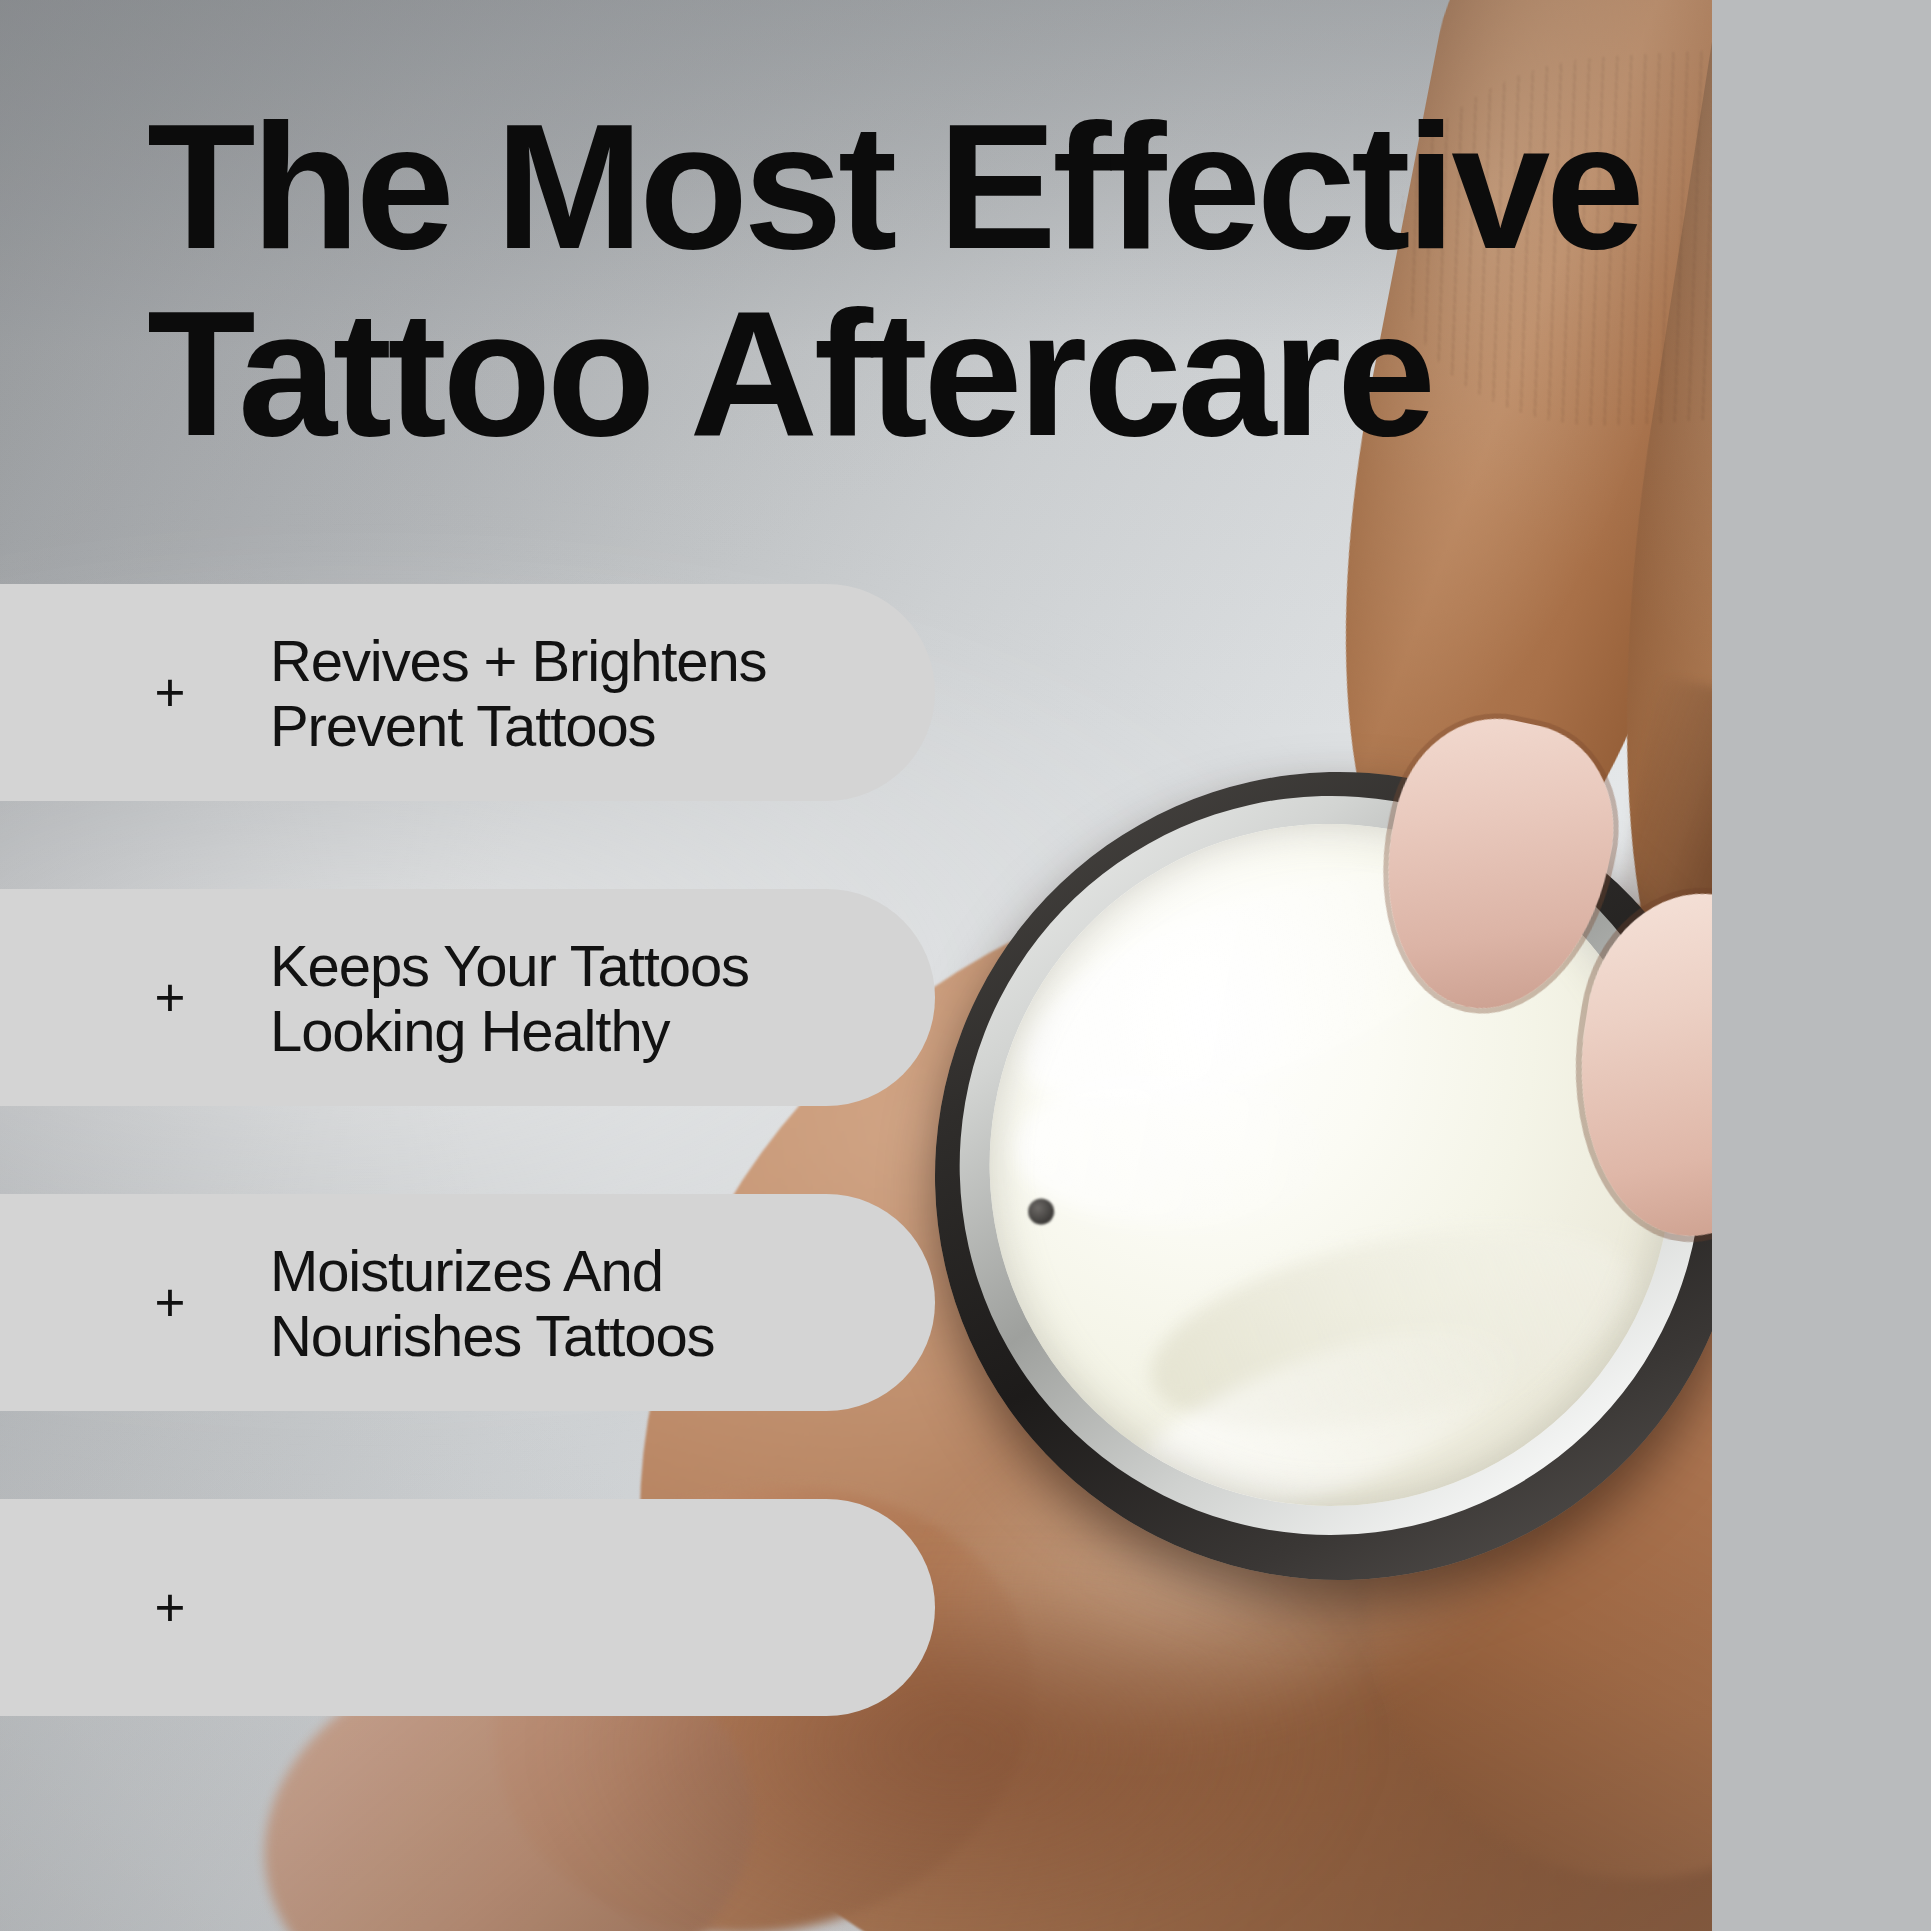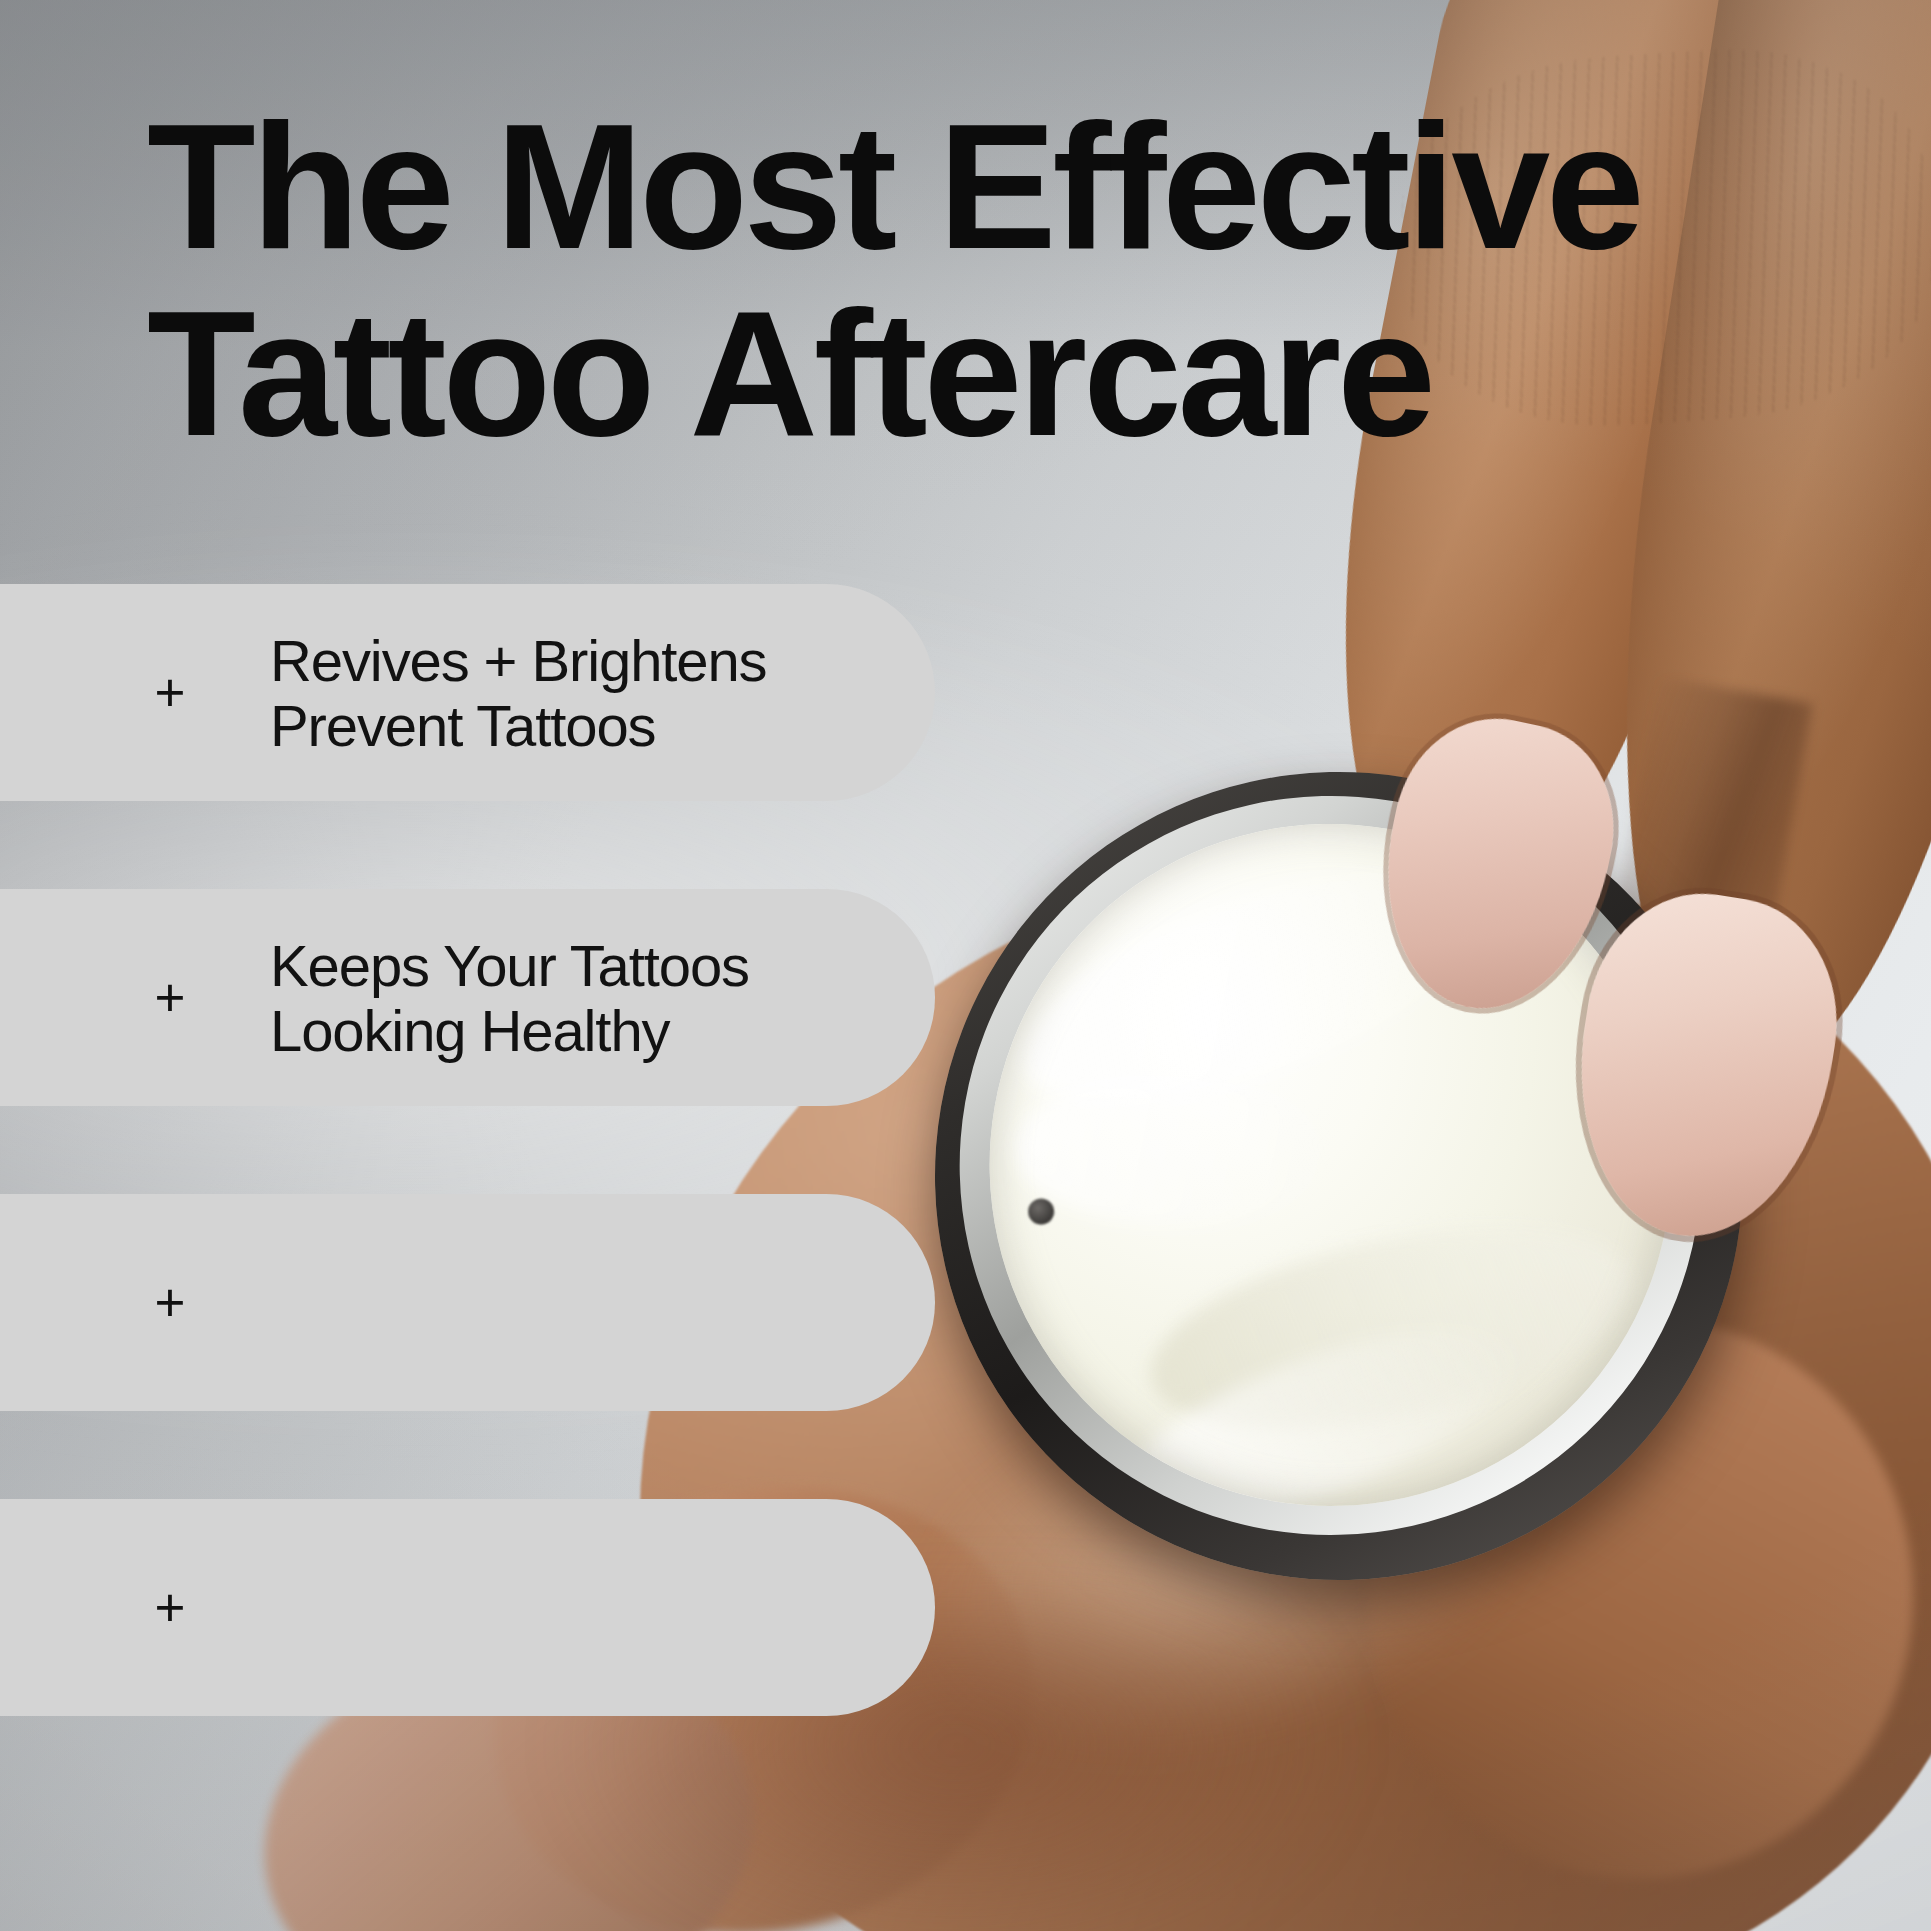--- a/index.html
+++ b/index.html
@@ -6,21 +6,21 @@
   * { margin:0; padding:0; box-sizing:border-box; }
   html, body {
     width:1931px; height:1931px;
     overflow:hidden;
     background:#b9bbbd;
     font-family:"Liberation Sans", sans-serif;
   }
 
   .canvas {
     position:relative;
-    width:1931px; height:1931px;
+    width:1712px; height:1931px;
     overflow:hidden;
     background:#b6b8ba;
   }
 
   
   .photo { position:absolute; inset:0; overflow:hidden; }
 
   
   .backdrop {
     position:absolute; inset:0;
@@ -313,20 +313,22 @@
     </div>
 
     <div class="pill">
       <span class="pill-plus">+</span>
       <span class="pill-text">Keeps Your Tattoos
 Looking Healthy</span>
     </div>
 
     <div class="pill">
       <span class="pill-plus">+</span>
+      <span class="pill-text">Moisturizes And
+Nourishes Tattoos</span>
     </div>
 
     <div class="pill">
       <span class="pill-plus">+</span>
     </div>
 
   </div>
 
 </div>
 

